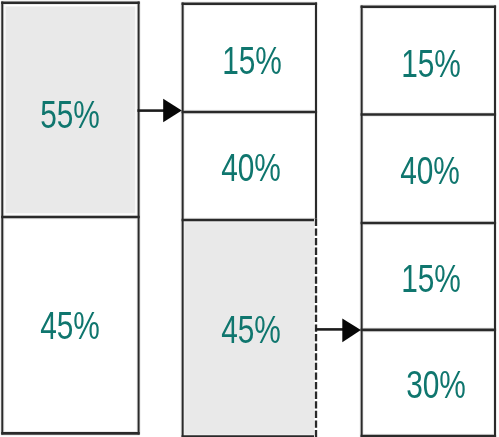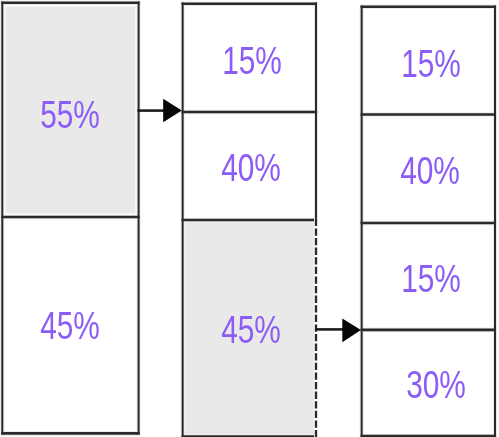--- a/index.html
+++ b/index.html
@@ -1,18 +1,18 @@
 <!DOCTYPE html>
 <html><head>
 <meta charset="utf-8">
 <style>
   html,body{margin:0;padding:0;background:#ffffff;}
   #stage{position:relative;width:499px;height:437px;background:#ffffff;overflow:hidden;
          font-family:"Liberation Sans",sans-serif;}
-  .lbl{position:absolute;font-size:38px;line-height:1;color:#8b5cf6;text-align:center;
+  .lbl{position:absolute;font-size:38px;line-height:1;color:#0f766e;text-align:center;
        backface-visibility:hidden;}
   .lbl span{display:inline-block;transform:scaleX(0.785);transform-origin:center;opacity:0.999;}
   .halo-v{stroke:#ebebeb;stroke-width:4.1;fill:none;}
   .ink-v{stroke:#2a2a2a;stroke-width:2.00;fill:none;}
   .halo-h{stroke:#ebebeb;stroke-width:4.6;fill:none;}
   .ink-h{stroke:#2a2a2a;stroke-width:2.60;fill:none;}
 </style>
 </head>
 <body>
 

